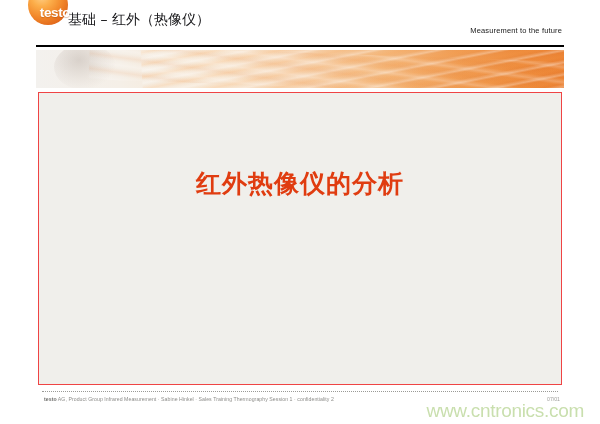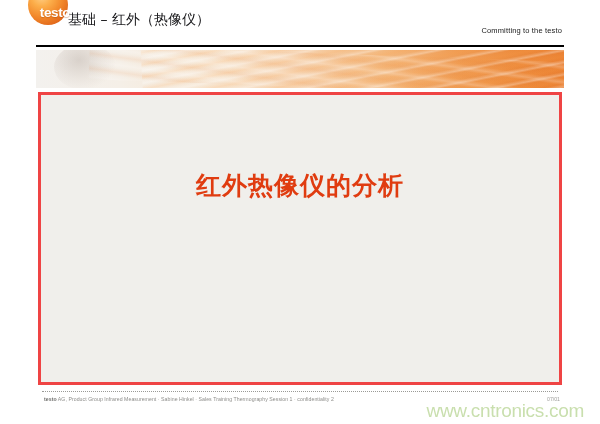--- a/index.html
+++ b/index.html
@@ -156,21 +156,21 @@
   }
 
   
   .content-box {
     position: absolute;
     left: 38px;
     top: 92px;
     width: 524px;
     height: 293px;
     background: #f0efeb;
-    border: 3px solid #ef4444;
+    border: 1px solid #ef4444;
     box-sizing: border-box;
   }
   .headline {
     position: absolute;
     left: 0;
     right: 0;
     top: 74px;
     text-align: center;
     font-family: "DejaVu Serif", "Liberation Serif", serif;
     font-size: 25px;
@@ -218,21 +218,21 @@
     letter-spacing: -0.3px;
     font-family: "Liberation Sans", sans-serif;
   }
 </style>
 </head>
 <body>
 
 <div class="slide">
 
   <div class="header">
-    <div class="tagline">Committing to the testo</div>
+    <div class="tagline">Measurement to the future</div>
     <div class="rule"></div>
   </div>
 
   <div class="title-band">
     <div class="logo-shadow"></div>
   </div>
 
   <div class="logo"></div>
   <div class="logo-text">testo</div>
 

